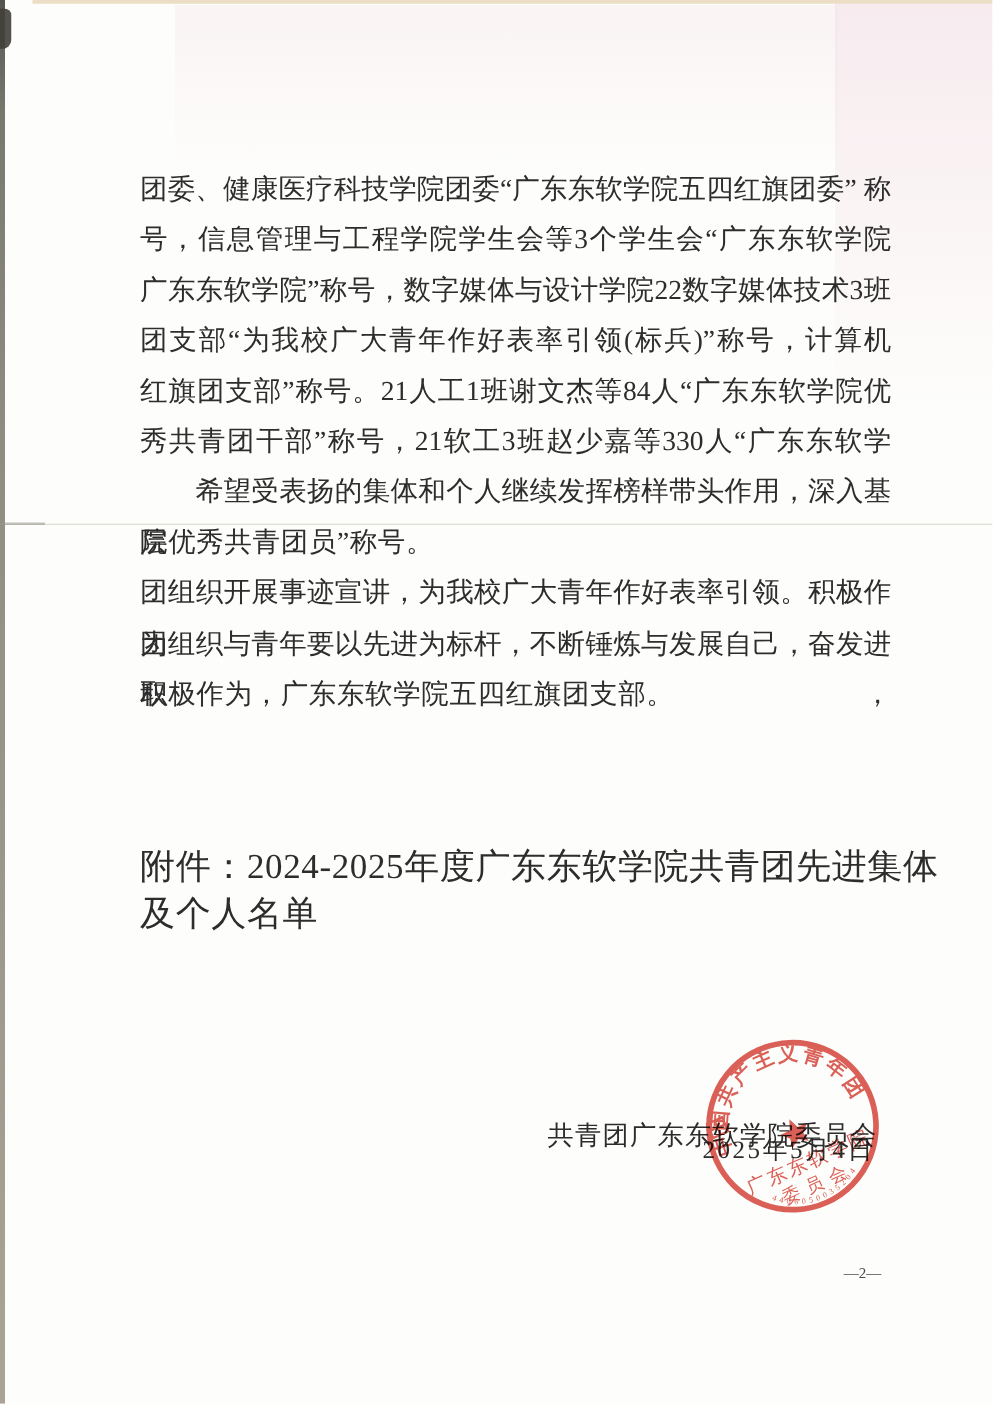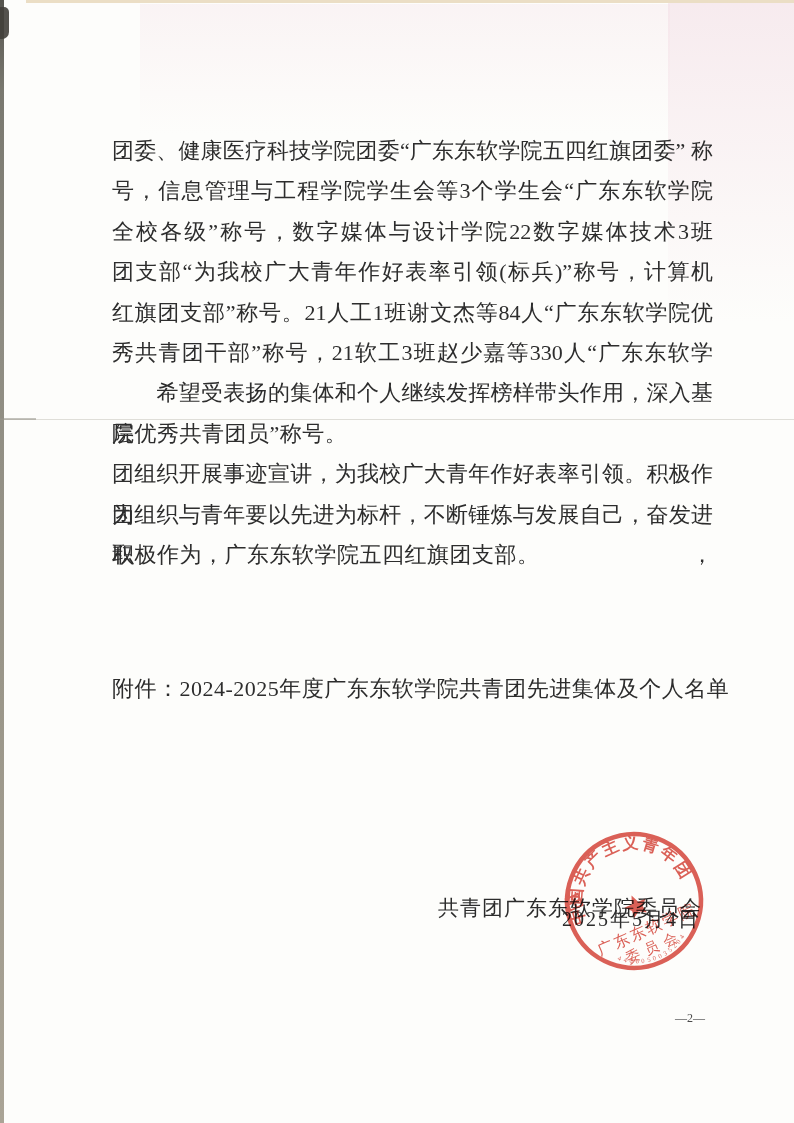--- a/index.html
+++ b/index.html
@@ -20,21 +20,21 @@
   .tint-right{position:absolute;left:668px;top:3px;width:126px;height:320px;
     background:linear-gradient(180deg,rgba(242,220,228,.55),rgba(242,220,228,0));}
   .crease{position:absolute;left:0;top:419px;width:100%;height:1px;background:rgba(165,162,152,.35);}
   .crease-left{position:absolute;left:0;top:418px;width:36px;height:2px;background:rgba(150,147,138,.55);}
   
   .body-text{position:absolute;left:112px;top:131px;width:601px;
     font-size:22px;line-height:40.4px;color:#2d2d2d;}
   .tl{height:40.4px;white-space:nowrap;letter-spacing:.5px;}
   .tl.j{white-space:normal;text-align:justify;text-align-last:justify;letter-spacing:0;}
   .attachment{position:absolute;left:112px;top:674px;width:640px;
-    font-size:22px;color:#2d2d2d;letter-spacing:.5px;}
+    font-size:28px;color:#2d2d2d;letter-spacing:.5px;}
   .signature{position:absolute;right:92px;top:866px;font-size:21px;color:#2c2c2c;letter-spacing:1px;margin-top:28px;}
   .dateline{position:absolute;right:94px;top:906px;font-size:20px;color:#2c2c2c;letter-spacing:2px;}
   .pagenum{position:absolute;left:675px;top:1011px;font-size:12px;color:#4a4a4a;}
   
   .seal{position:absolute;left:553px;top:824px;width:162px;height:162px;
     mix-blend-mode:multiply;opacity:.85;}
   .seal text{font-family:"Liberation Serif","DejaVu Serif",serif;}
 </style>
 </head>
 <body>
@@ -45,21 +45,21 @@
   <div class="corner-mark"></div>
   <div class="edge-top"></div>
   <div class="tint-top"></div>
   <div class="tint-right"></div>
   <div class="crease"></div>
   <div class="crease-left"></div>
 
   <div class="body-text">
     <div class="tl j">团委、健康医疗科技学院团委“广东东软学院五四红旗团委” 称</div>
     <div class="tl j">号，信息管理与工程学院学生会等3个学生会“广东东软学院</div>
-    <div class="tl j">全校各级”称号，数字媒体与设计学院22数字媒体技术3班</div>
+    <div class="tl j">广东东软学院”称号，数字媒体与设计学院22数字媒体技术3班</div>
     <div class="tl j">团支部“为我校广大青年作好表率引领(标兵)”称号，计算机</div>
     <div class="tl j">红旗团支部”称号。21人工1班谢文杰等84人“广东东软学院优</div>
     <div class="tl j">秀共青团干部”称号，21软工3班赵少嘉等330人“广东东软学</div>
     <div class="tl j">　　希望受表扬的集体和个人继续发挥榜样带头作用，深入基层</div>
     <div class="tl">院优秀共青团员”称号。</div>
     <div class="tl j">团组织开展事迹宣讲，为我校广大青年作好表率引领。积极作为</div>
     <div class="tl j">团组织与青年要以先进为标杆，不断锤炼与发展自己，奋发进取，</div>
     <div class="tl">积极作为，广东东软学院五四红旗团支部。</div>
   </div>
 

